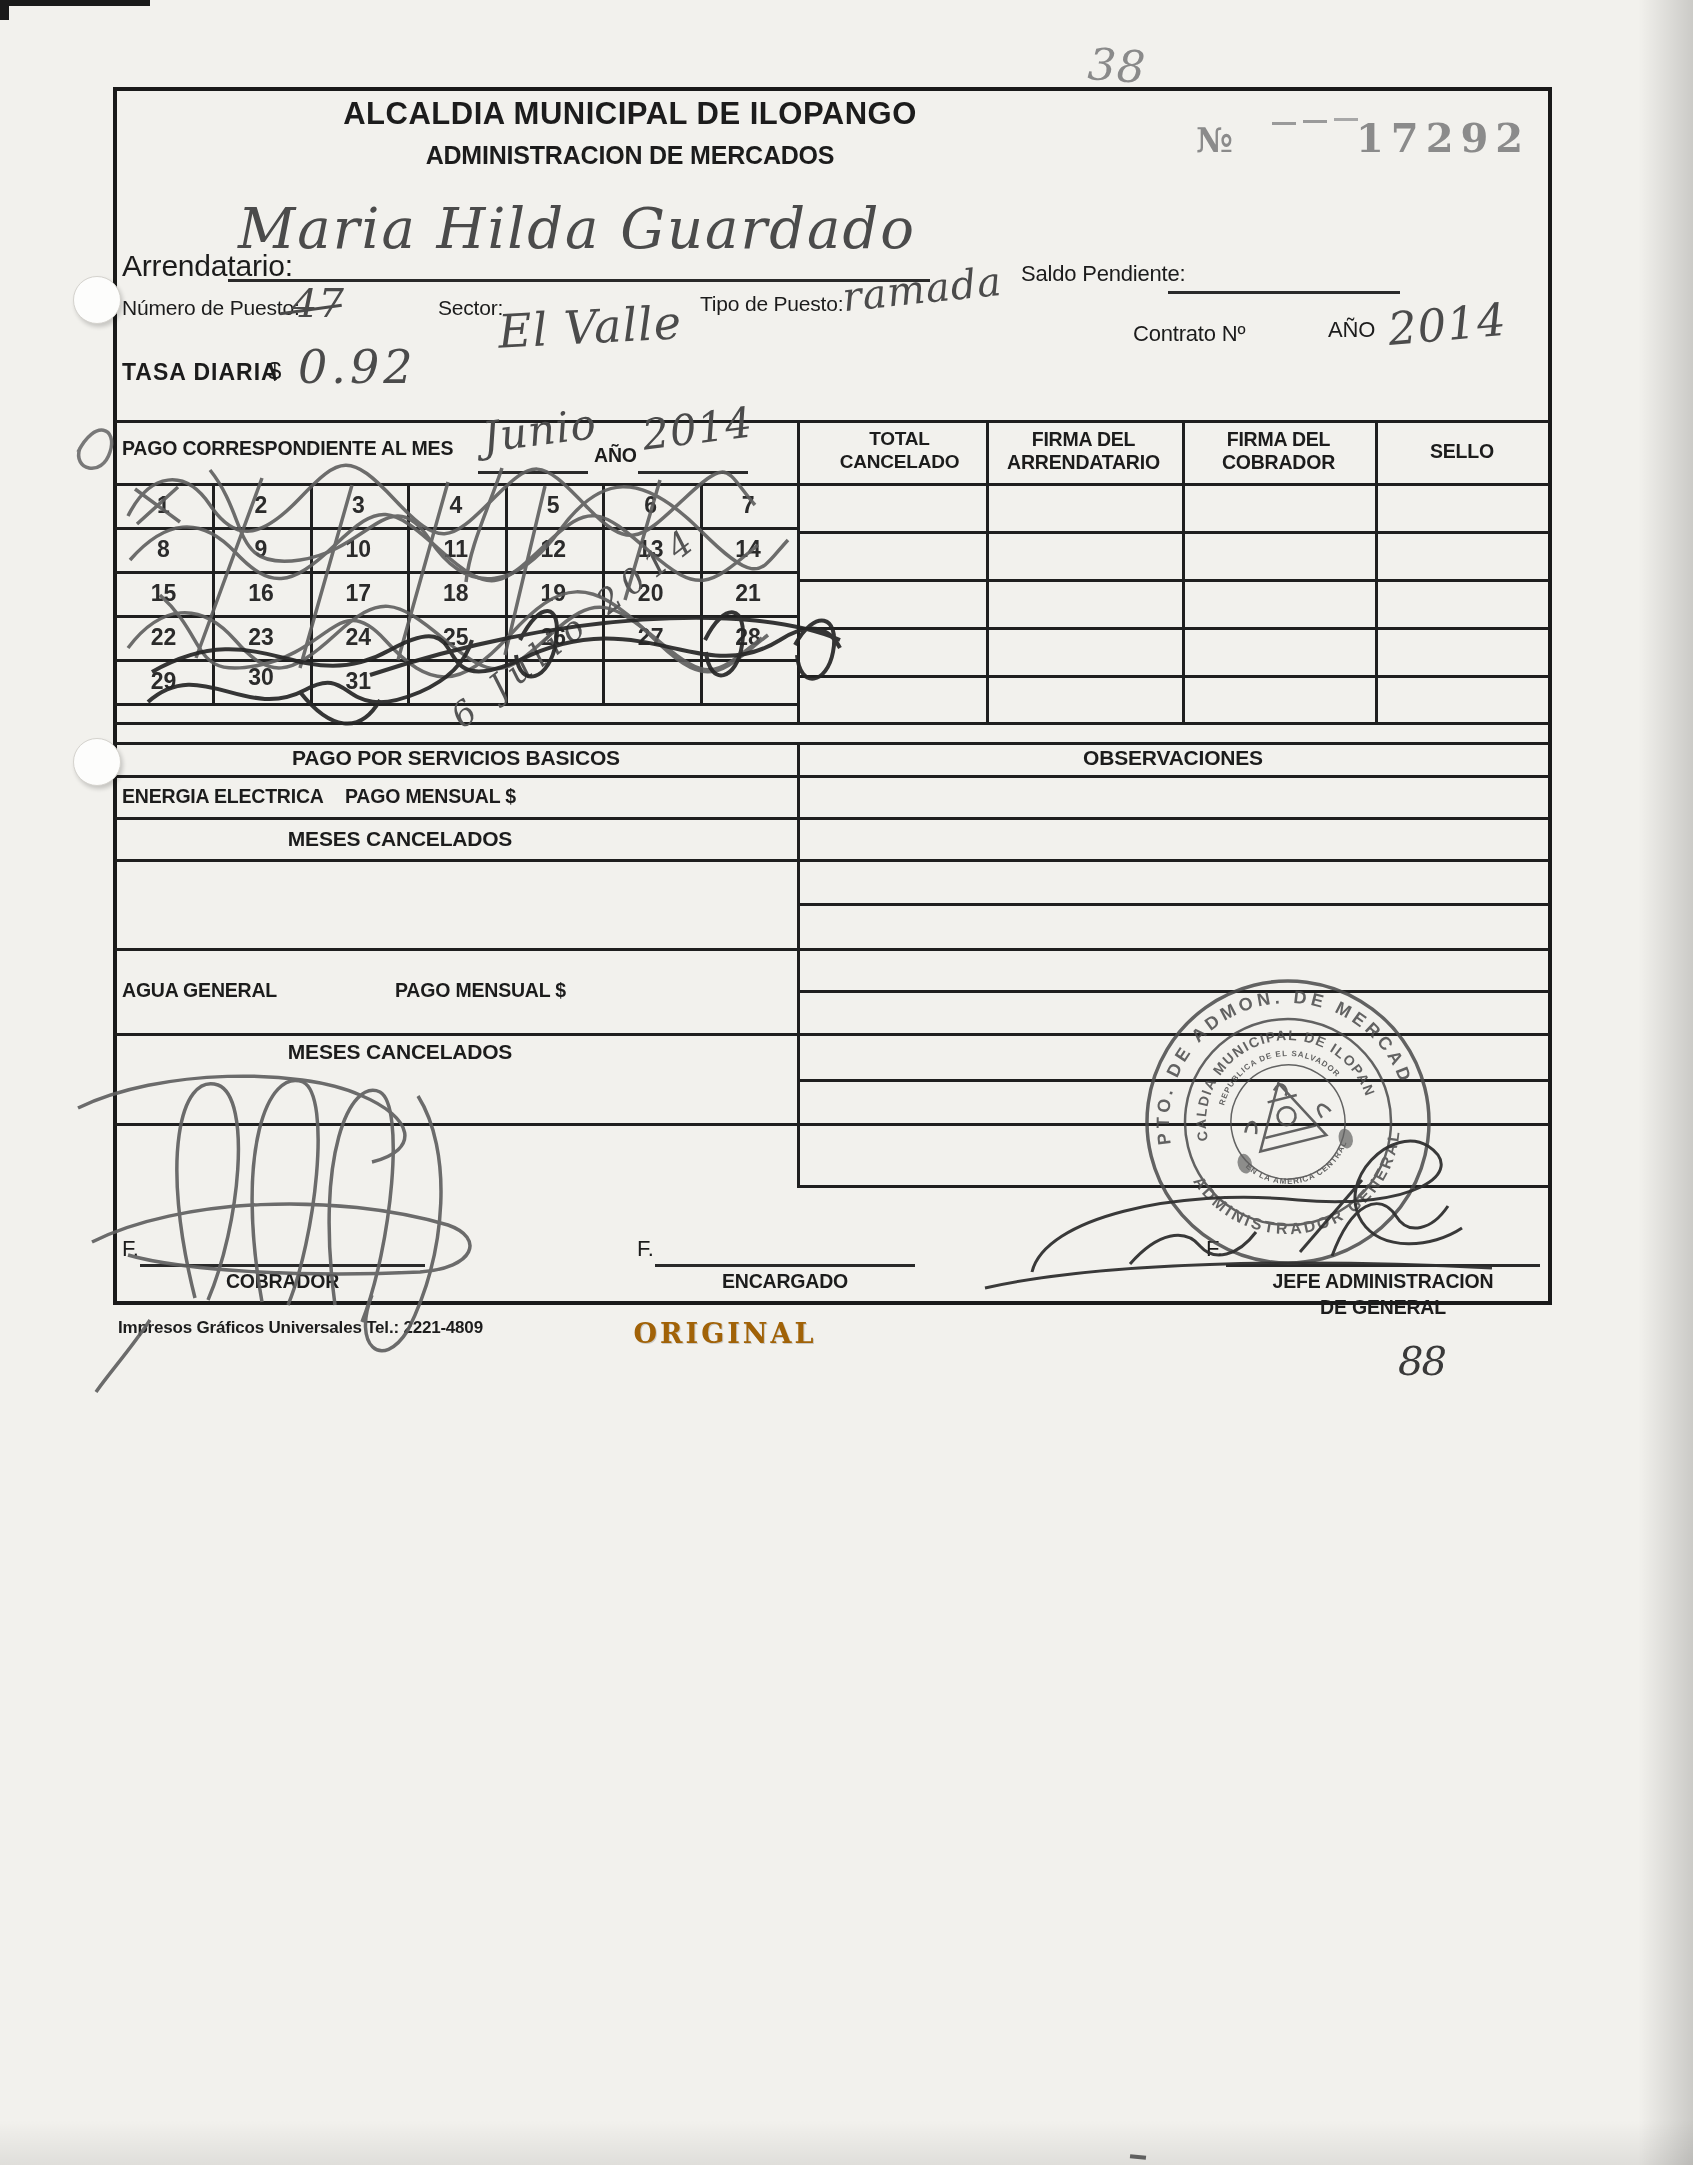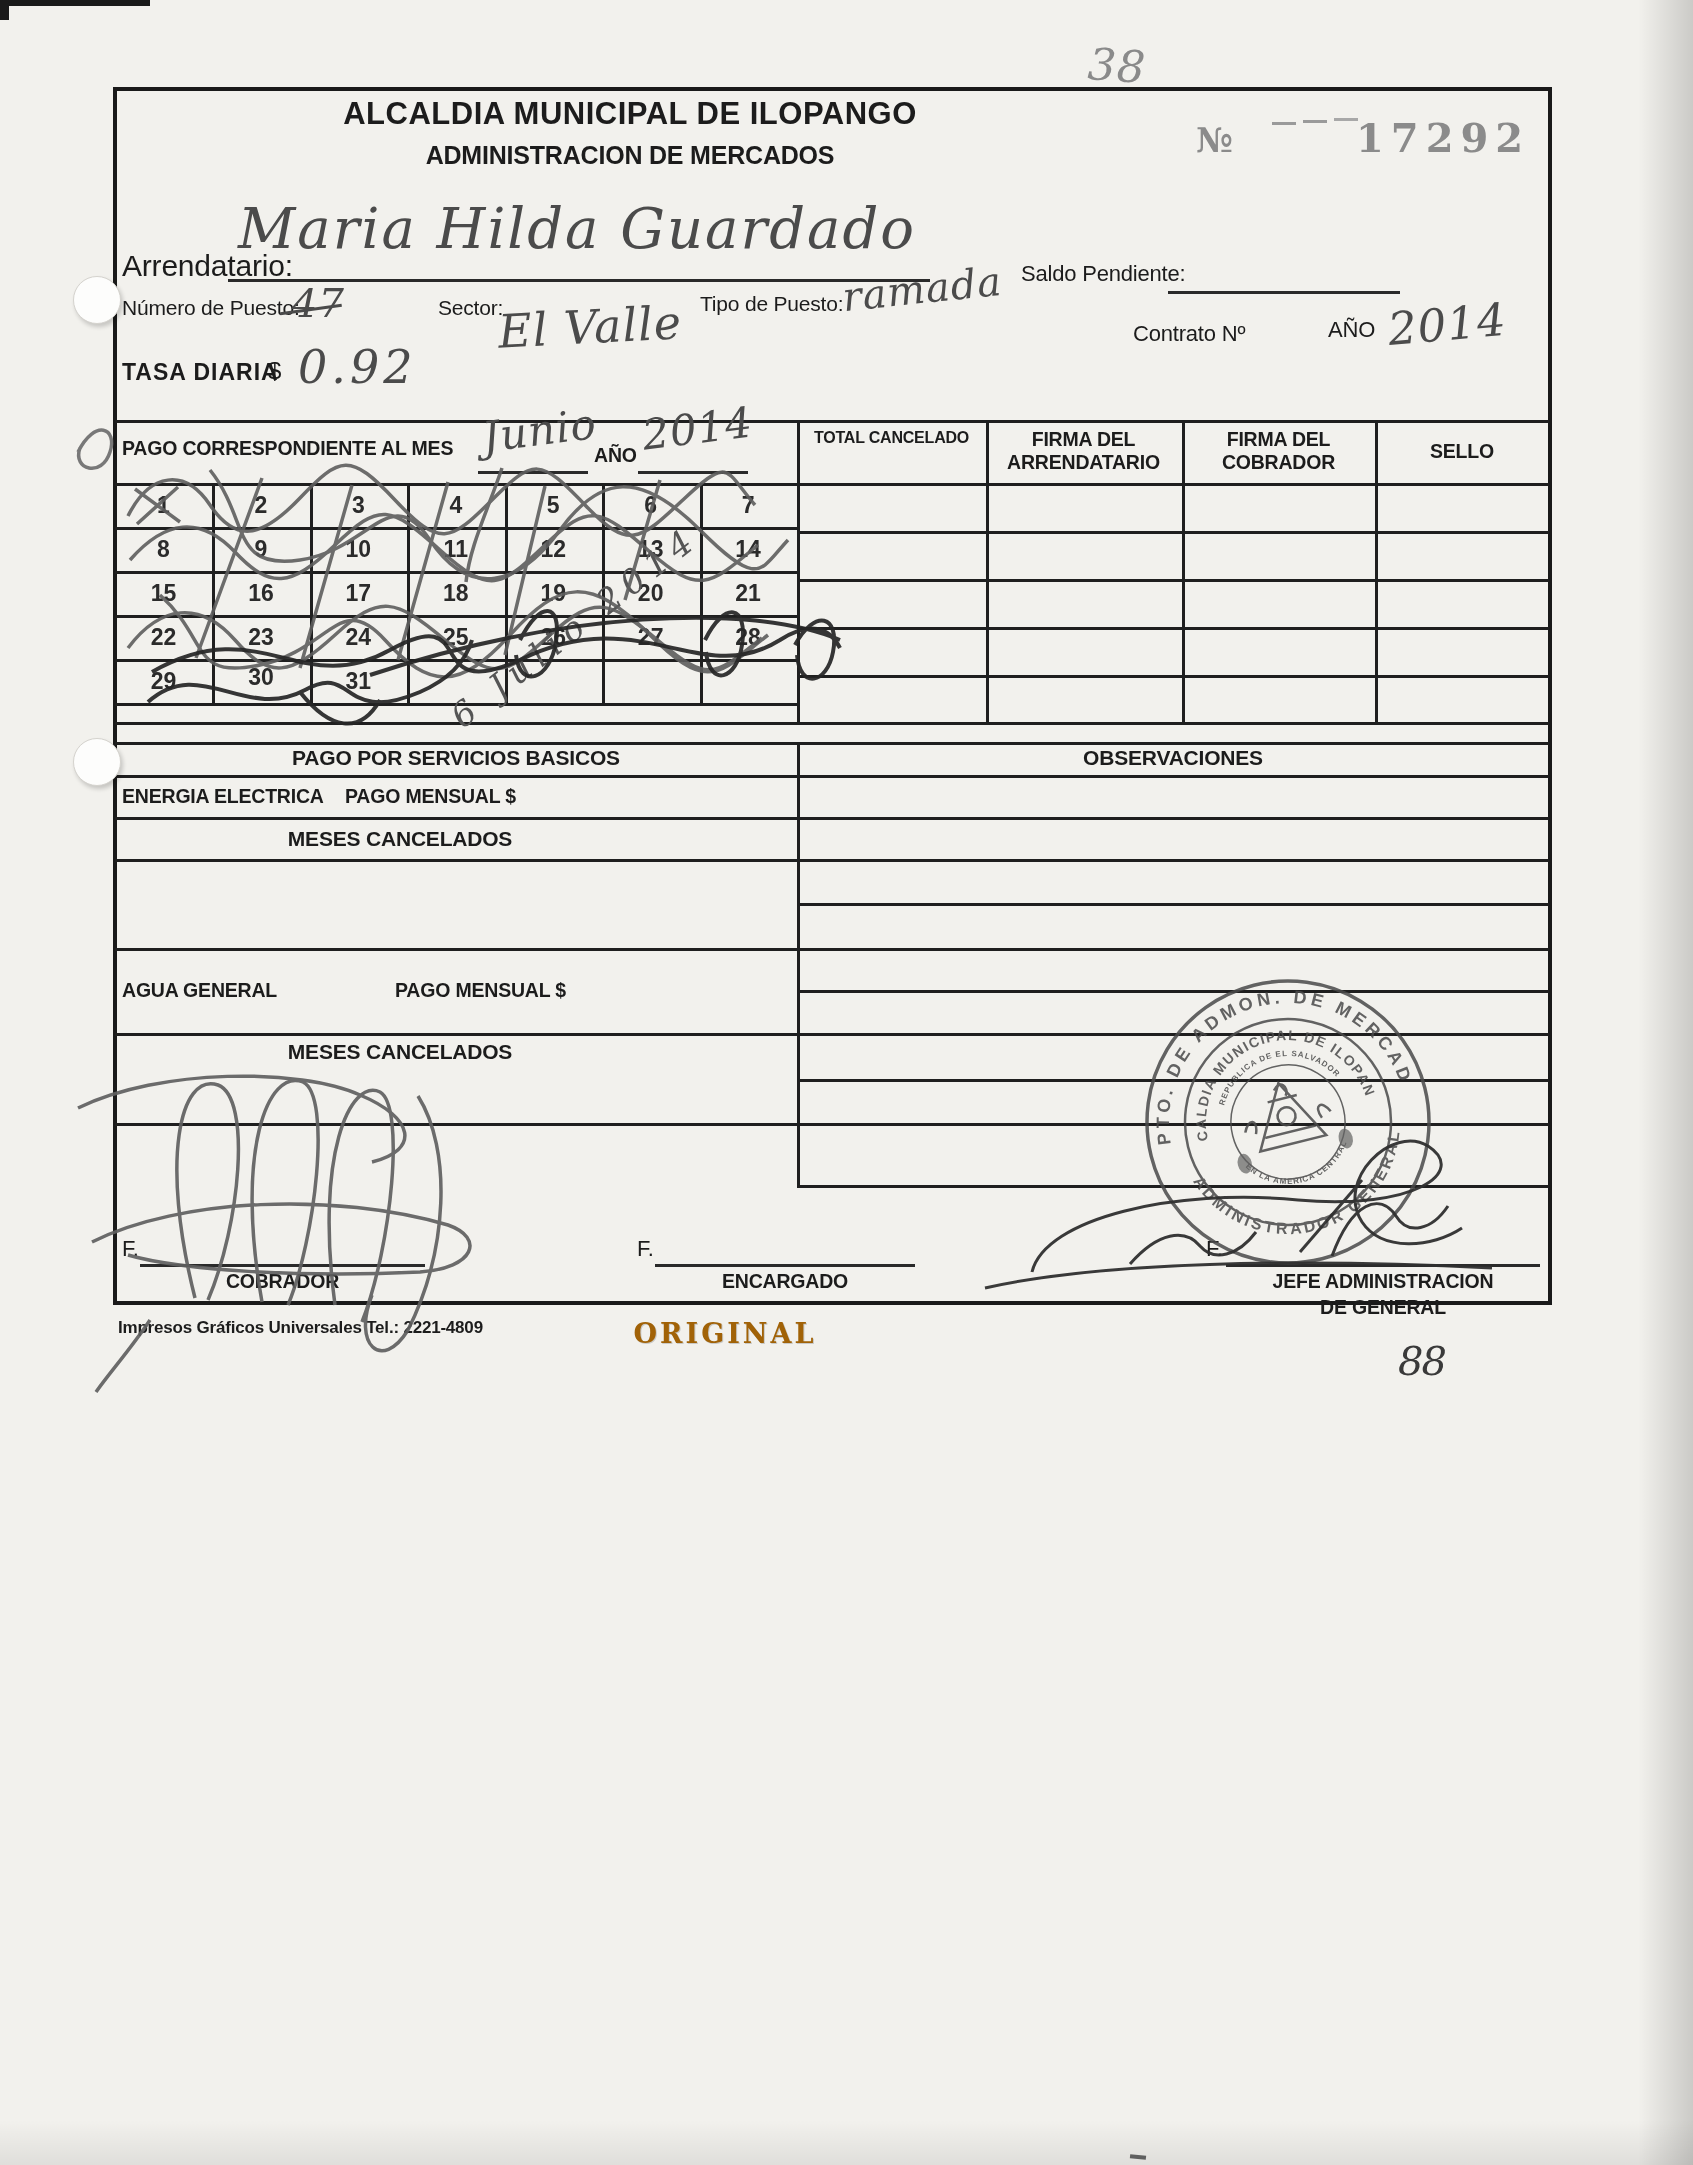--- a/index.html
+++ b/index.html
@@ -79,21 +79,21 @@
 
   <div class="hline" style="left:115px;top:420px;width:1434px;"></div>
   <div class="hline" style="left:115px;top:483px;width:1434px;"></div>
   <div class="lbl b" style="left:122px;top:437px;font-size:19.5px;">PAGO CORRESPONDIENTE AL MES</div>
   <div class="uline" style="left:478px;top:471px;width:110px;"></div>
   <div class="hw" style="left:482px;top:406px;font-size:42px;transform:rotate(-7deg);">Junio</div>
   <div class="lbl b" style="left:594px;top:444px;font-size:19.5px;">AÑO</div>
   <div class="uline" style="left:638px;top:471px;width:110px;"></div>
   <div class="hw" style="left:642px;top:404px;font-size:42px;transform:rotate(-7deg);">2014</div>
 
-  <div class="lbl b ctr" style="left:800px;top:428px;width:183px;font-size:16px;line-height:1.2;">TOTAL CANCELADO</div>
+  <div class="lbl b ctr" style="left:800px;top:428px;width:183px;font-size:19px;line-height:1.2;padding-left:8px;">TOTAL CANCELADO</div>
   <div class="lbl b ctr" style="left:988px;top:428px;width:191px;font-size:19.5px;line-height:1.2;">FIRMA DEL ARRENDATARIO</div>
   <div class="lbl b ctr" style="left:1185px;top:428px;width:187px;font-size:19.5px;line-height:1.2;">FIRMA DEL COBRADOR</div>
   <div class="lbl b ctr" style="left:1378px;top:440px;width:168px;font-size:19.5px;">SELLO</div>
 
   <div class="hline" style="left:115px;top:527px;width:682px;"></div>
   <div class="hline" style="left:115px;top:571px;width:682px;"></div>
   <div class="hline" style="left:115px;top:615px;width:682px;"></div>
   <div class="hline" style="left:115px;top:659px;width:682px;"></div>
   <div class="hline" style="left:115px;top:703px;width:682px;"></div>
   <div class="vline" style="left:212px;top:483px;height:220px;"></div>

